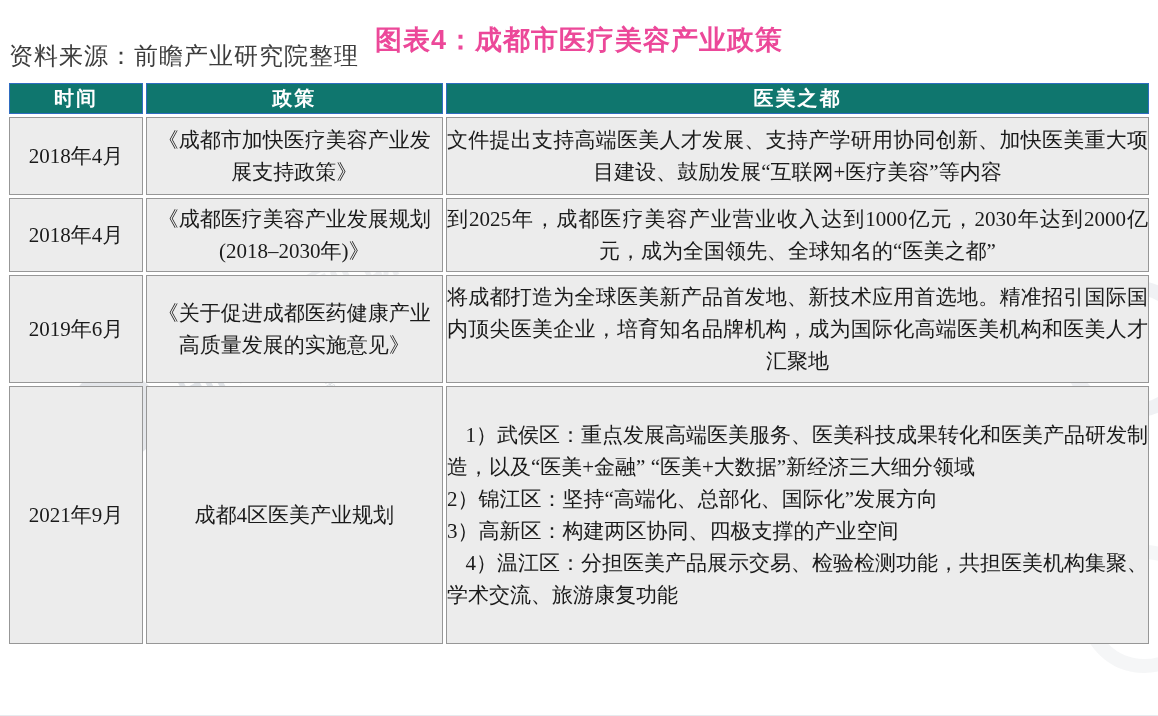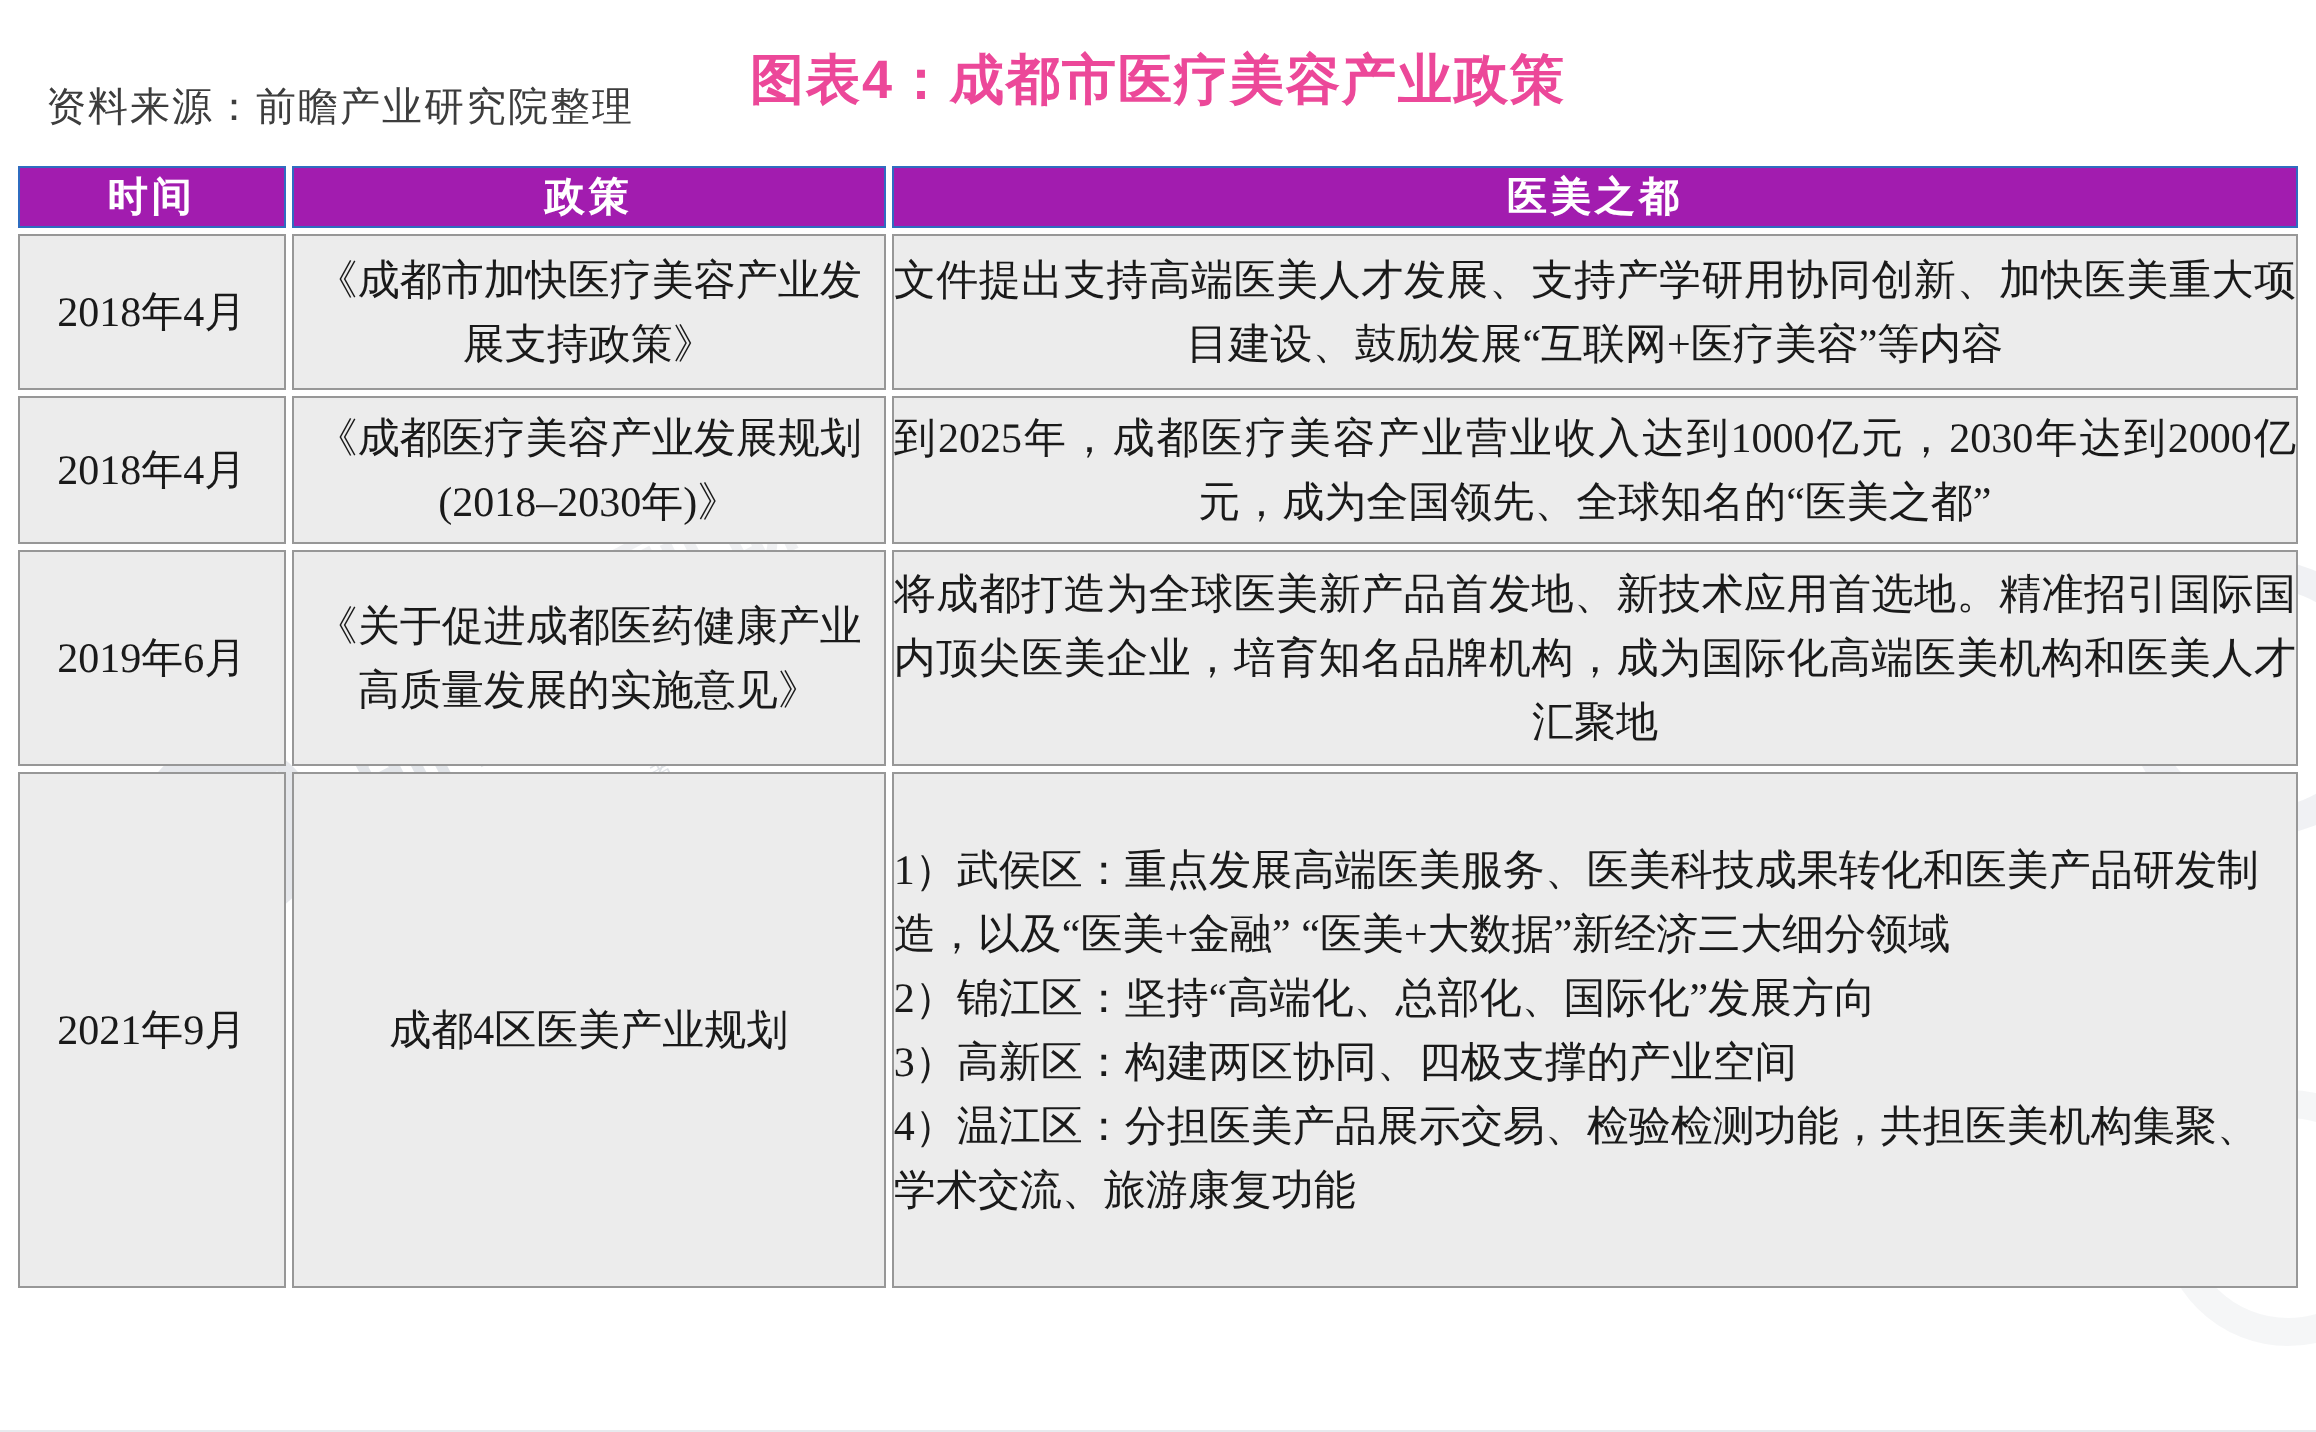--- a/index.html
+++ b/index.html
@@ -34,21 +34,21 @@
     border-spacing: 3px;
   }
   col.c-time   { width: 11.8%; }
   col.c-policy { width: 26.2%; }
   col.c-detail { width: 62.0%; }
   th, td {
     border: 1px solid #979797;
     box-sizing: border-box;
   }
   th {
-    background: #a21caf;
+    background: #0f766e;
     border-color: #2f6cc0;
     color: #ffffff;
     font-size: 20px;
     font-weight: 700;
     height: 30px;
     padding: 1px 4px;
     letter-spacing: 2px;
   }
   td {
     background: #ececec;
@@ -61,35 +61,35 @@
   }
   td.time   { text-align: center; }
   td.policy { text-align: center; }
   td.content {
     text-align: justify;
     padding: 4px 0;
   }
   td.content.center-last { text-align-last: center; }
   td.content.list {
     white-space: pre-line;
-    text-align: left;
+    text-align: right;
     text-align-last: left;
   }
   tr.r1 td { height: 78px; }
   tr.r2 td { height: 70px; }
   tr.r3 td { height: 108px; }
   tr.r4 td { height: 258px; }
   .footer {
     position: absolute;
     left: 0; right: 0; bottom: 18px;
-    padding: 0 23px;
+    padding: 0 9px;
     display: flex;
     justify-content: space-between;
     align-items: baseline;
-    font-size: 20px;
+    font-size: 24px;
     font-weight: 500;
     color: #3d3d3d;
     letter-spacing: 1px;
   }
   
   .wm { position: absolute; pointer-events: none; z-index: 0; }
   .wm-logo { color: #c6ccd4; opacity: 0.45; }
   .wm-text {
     font-family: "Liberation Sans", sans-serif;
     color: #b9c0c9;

